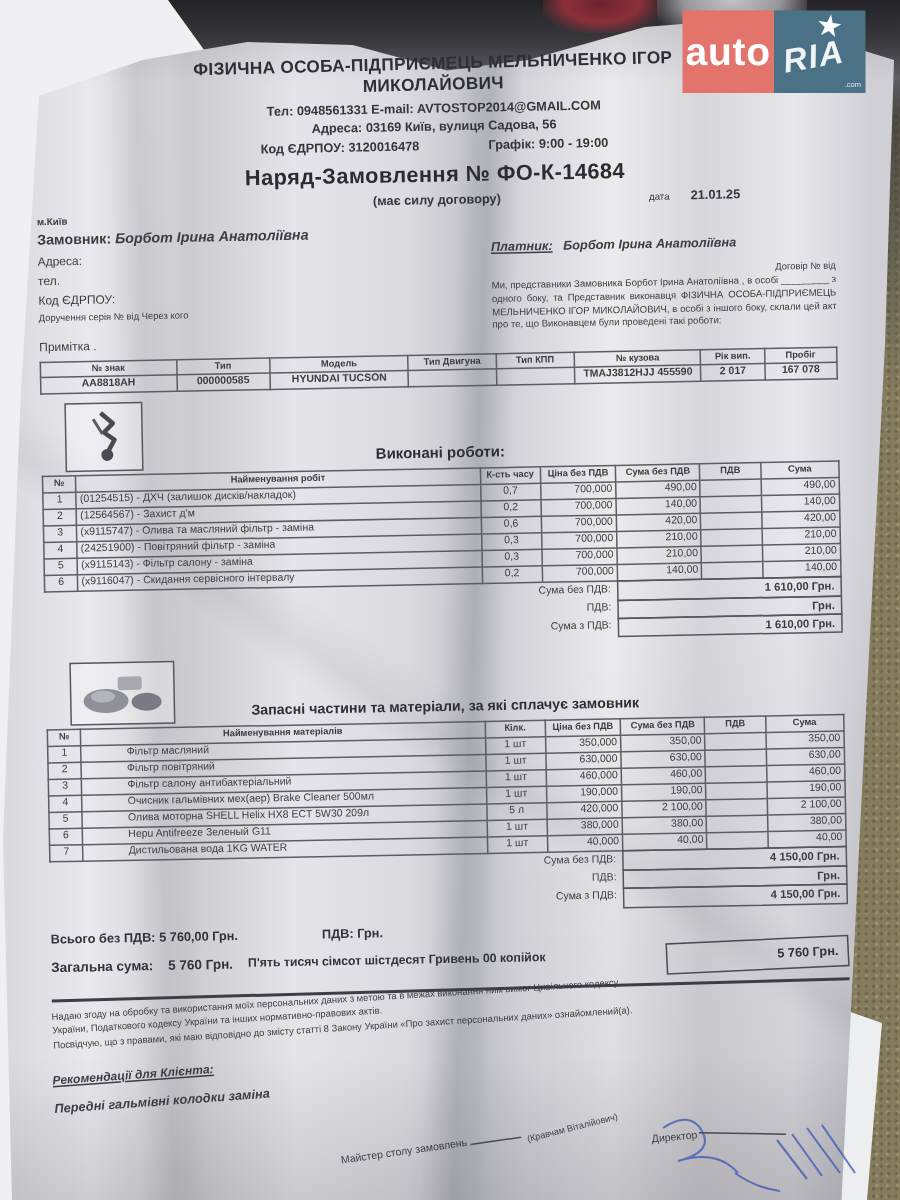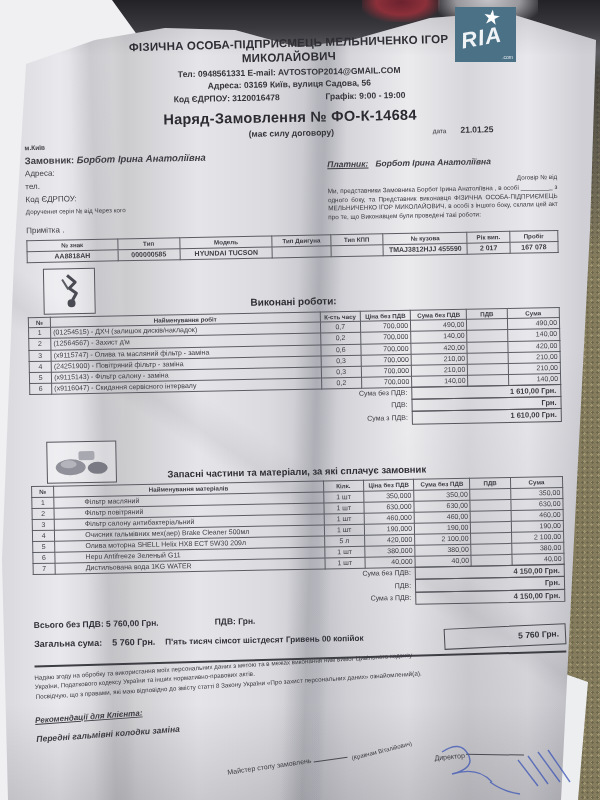--- a/index.html
+++ b/index.html
@@ -437,19 +437,20 @@
 
   <svg class="signature-svg" width="150" height="62" viewBox="0 0 150 62">
     <g fill="none" stroke="#3c55b5" stroke-width="1.4" opacity=".75">
       <path d="M12 14 q18 -12 26 2 t-16 20 q26 -8 40 8"></path>
       <path d="M88 22 l20 26 M98 18 l20 28 M108 14 l22 30 M118 12 l22 32"></path>
       <path d="M60 44 q14 10 30 12"></path>
     </g>
   </svg>
 
   <div class="logo">
+    <div class="logo-auto">auto</div>
     <div class="logo-ria">
       <span class="logo-star">★</span>
       <span class="logo-ria-text">RIA</span>
       <span class="logo-com">.com</span>
     </div>
   </div>
 </div>
 
 </body></html>

